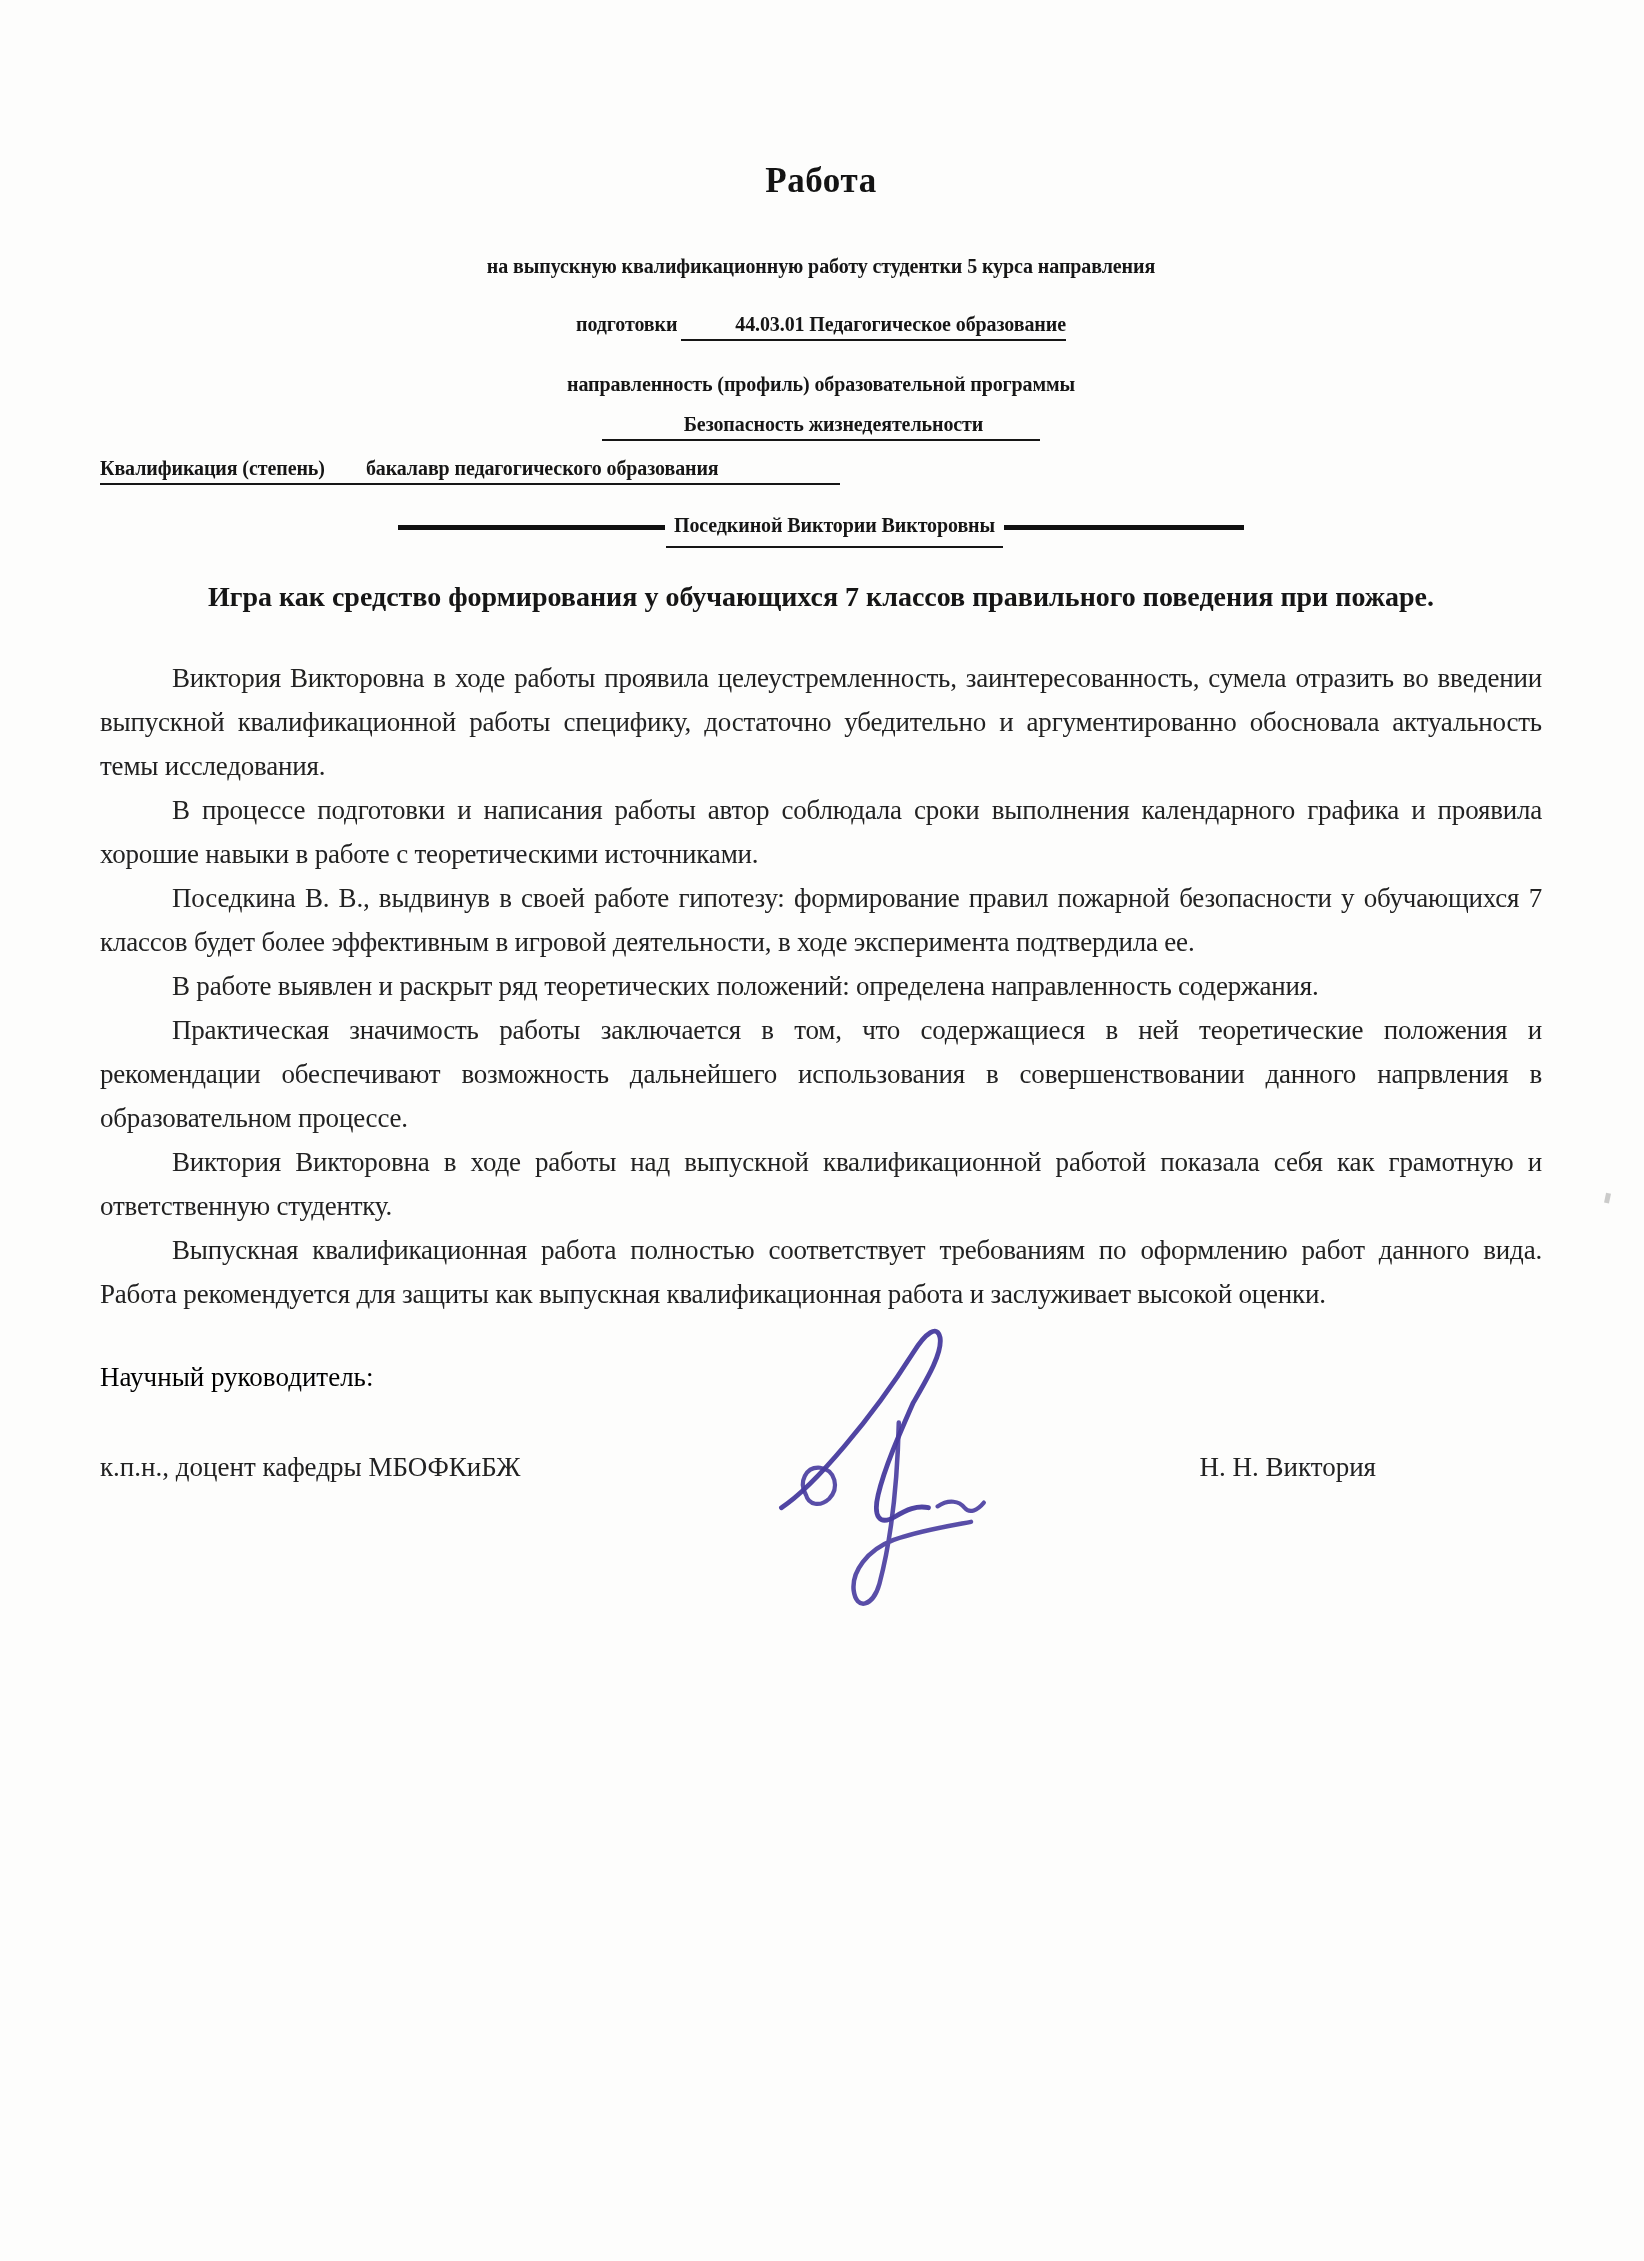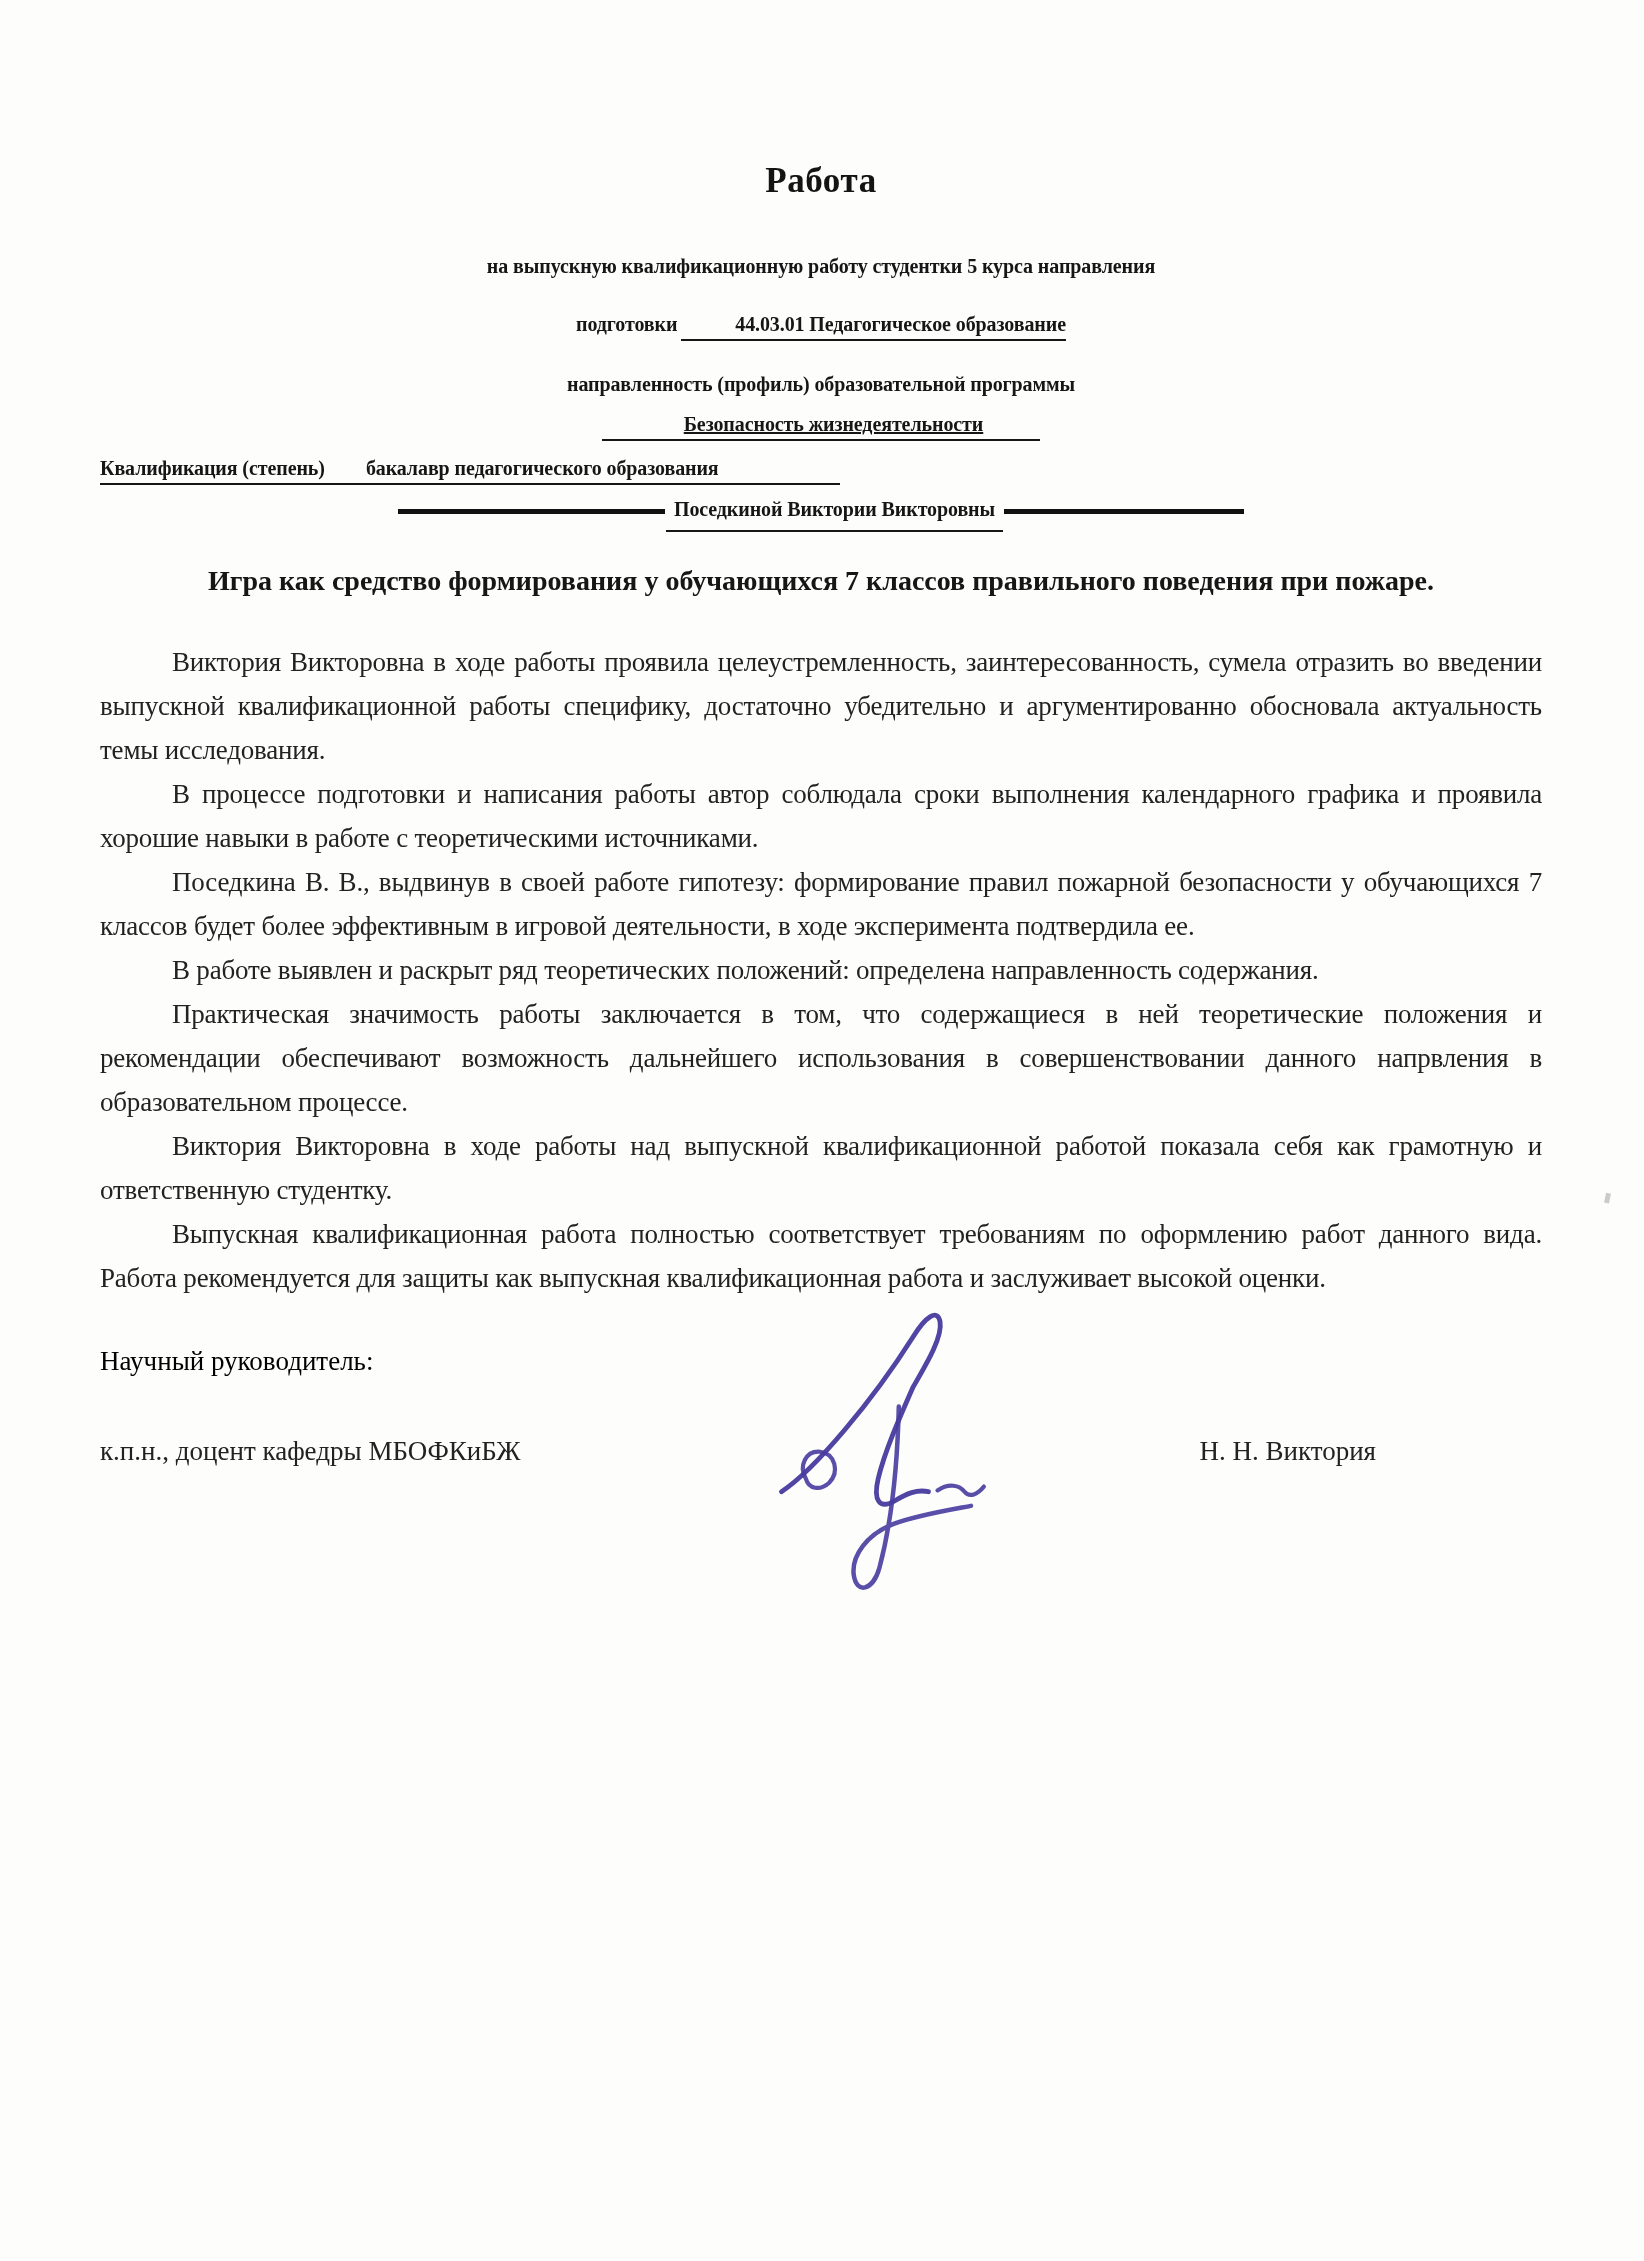--- a/index.html
+++ b/index.html
@@ -30,22 +30,22 @@
     text-align: center;
     font-size: 20px;
     font-weight: bold;
     color: #161616;
     letter-spacing: -0.1px;
     line-height: 35px;
   }
   .hdr-line1 { margin-bottom: 23px; }
   .hdr-line2 { margin-bottom: 24.5px; }
   .hdr-line3 { margin-bottom: 5.2px; }
-  .hdr-line4 { margin-bottom: 9px; text-decoration: underline; }
-  .hdr-line5 { text-align: left; margin-bottom: 6px; }
+  .hdr-line4 { margin-bottom: 9px; }
+  .hdr-line5 { text-align: left; margin-bottom: 22px; }
   .hdr-line6 { display: flex; justify-content: center; align-items: center; }
   .ulwrap {
     border-bottom: 2.6px solid #161616;
     padding-bottom: 3.9px;
   }
   .prefix-gap { margin-right: 3.9px; }
   .pad-lead { padding-left: 54px; }
   .profile-pad { padding-left: 82px; padding-right: 57px; }
   .qual-spacer { display: inline-block; width: 41px; }
   .qual-ext { padding-right: 121px; }

